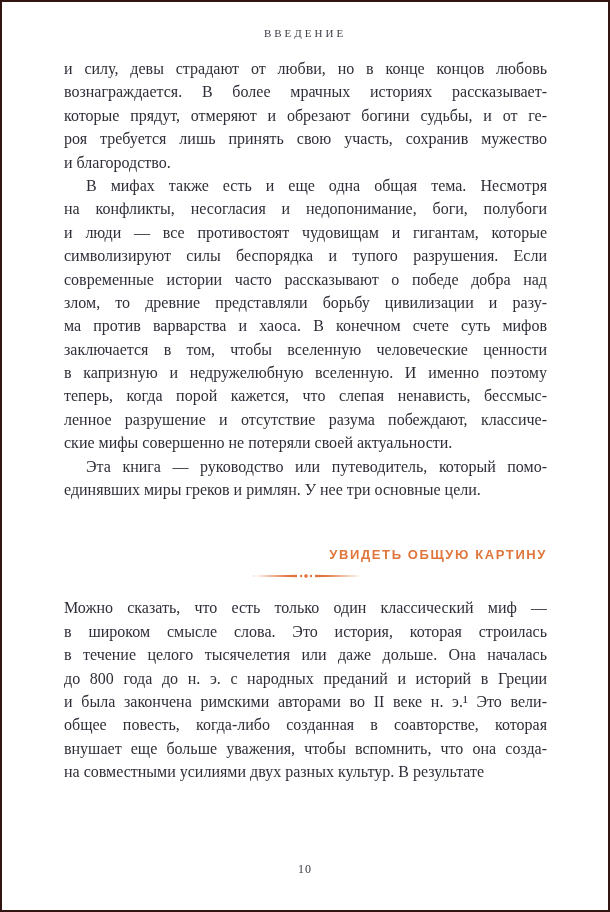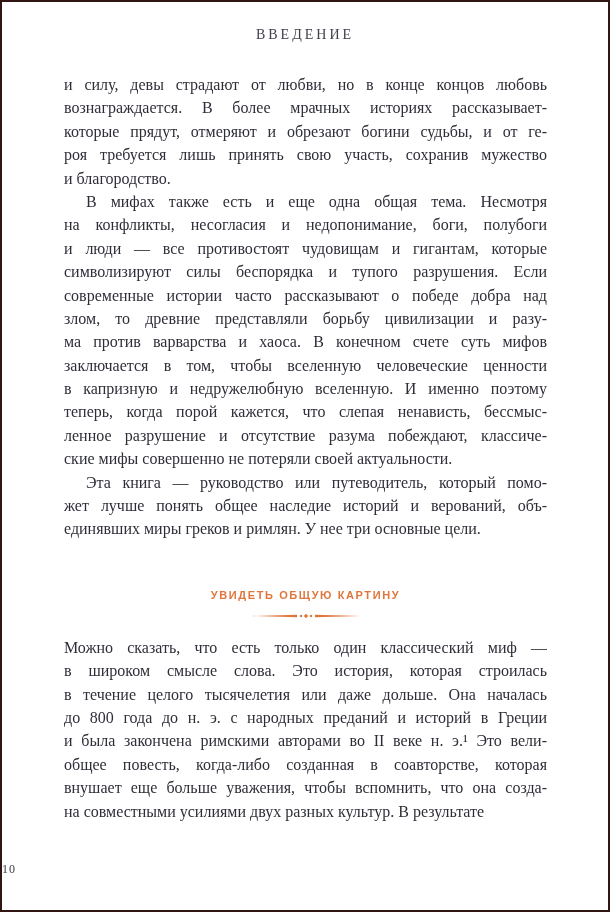--- a/index.html
+++ b/index.html
@@ -8,64 +8,65 @@
     width:610px;height:912px;
     box-sizing:border-box;
     background:#ffffff;
     border:2px solid #301513;
     overflow:hidden;
     font-family:"Liberation Serif","DejaVu Serif",serif;
   }
   .running-head{
     padding-top:25px;
     text-align:center;
-    font-size:14px;
+    font-size:11px;
     letter-spacing:3px;
     color:#40404c;
     font-weight:400;
   }
   .text-block{
-    margin:30px 61px 0 62px;
+    margin:18px 61px 0 62px;
     color:#2e2e38;
     font-size:16px;
     line-height:23.4px;
   }
   .line{
     text-align:justify;
     text-align-last:justify;
     height:23.4px;
     overflow:hidden;
   }
   .line.last{
     text-align-last:left;
   }
   .line.ind{
     text-indent:22px;
   }
   .section-head{
     margin-top:46px;
-    text-align:center;
+    text-align:right;
     font-family:"Liberation Sans","DejaVu Sans",sans-serif;
     font-weight:700;
-    font-size:11px;
+    font-size:13px;
     letter-spacing:1.6px;
     color:#e0763c;
     line-height:16px;
   }
   .ornament{
     margin-top:9px;
     text-align:center;
     line-height:0;
   }
   .after-head{
     margin-top:16px;
   }
   .page-number{
     position:absolute;
     bottom:33px;left:0;right:0;
+    text-align:center;
     font-size:12px;
     color:#3a3a44;
     letter-spacing:1px;
   }
 </style>
 </head>
 <body>
 
 <div class="page">
 
@@ -91,21 +92,20 @@
       <div class="line">ма против варварства и хаоса. В конечном счете суть мифов</div>
       <div class="line">заключается в том, чтобы вселенную человеческие ценности</div>
       <div class="line">в капризную и недружелюбную вселенную. И именно поэтому</div>
       <div class="line">теперь, когда порой кажется, что слепая ненависть, бессмыс-</div>
       <div class="line">ленное разрушение и отсутствие разума побеждают, классиче-</div>
       <div class="line last">ские мифы совершенно не потеряли своей актуальности.</div>
     </div>
 
     <div>
       <div class="line ind">Эта книга — руководство или путеводитель, который помо-</div>
-      <div class="line">жет лучше понять общее наследие историй и верований, объ-</div>
       <div class="line last">единявших миры греков и римлян. У нее три основные цели.</div>
     </div>
 
     <div class="section-head">УВИДЕТЬ ОБЩУЮ КАРТИНУ</div>
 
     <div class="ornament">
       <svg width="110" height="8" viewBox="0 0 110 8" xmlns="http://www.w3.org/2000/svg">
         <polygon points="0,4 46,2.7 46,5.3" fill="#e0763c"></polygon>
         <polygon points="110,4 64,2.7 64,5.3" fill="#e0763c"></polygon>
         <circle cx="50" cy="4" r="1.2" fill="#e0763c"></circle>

